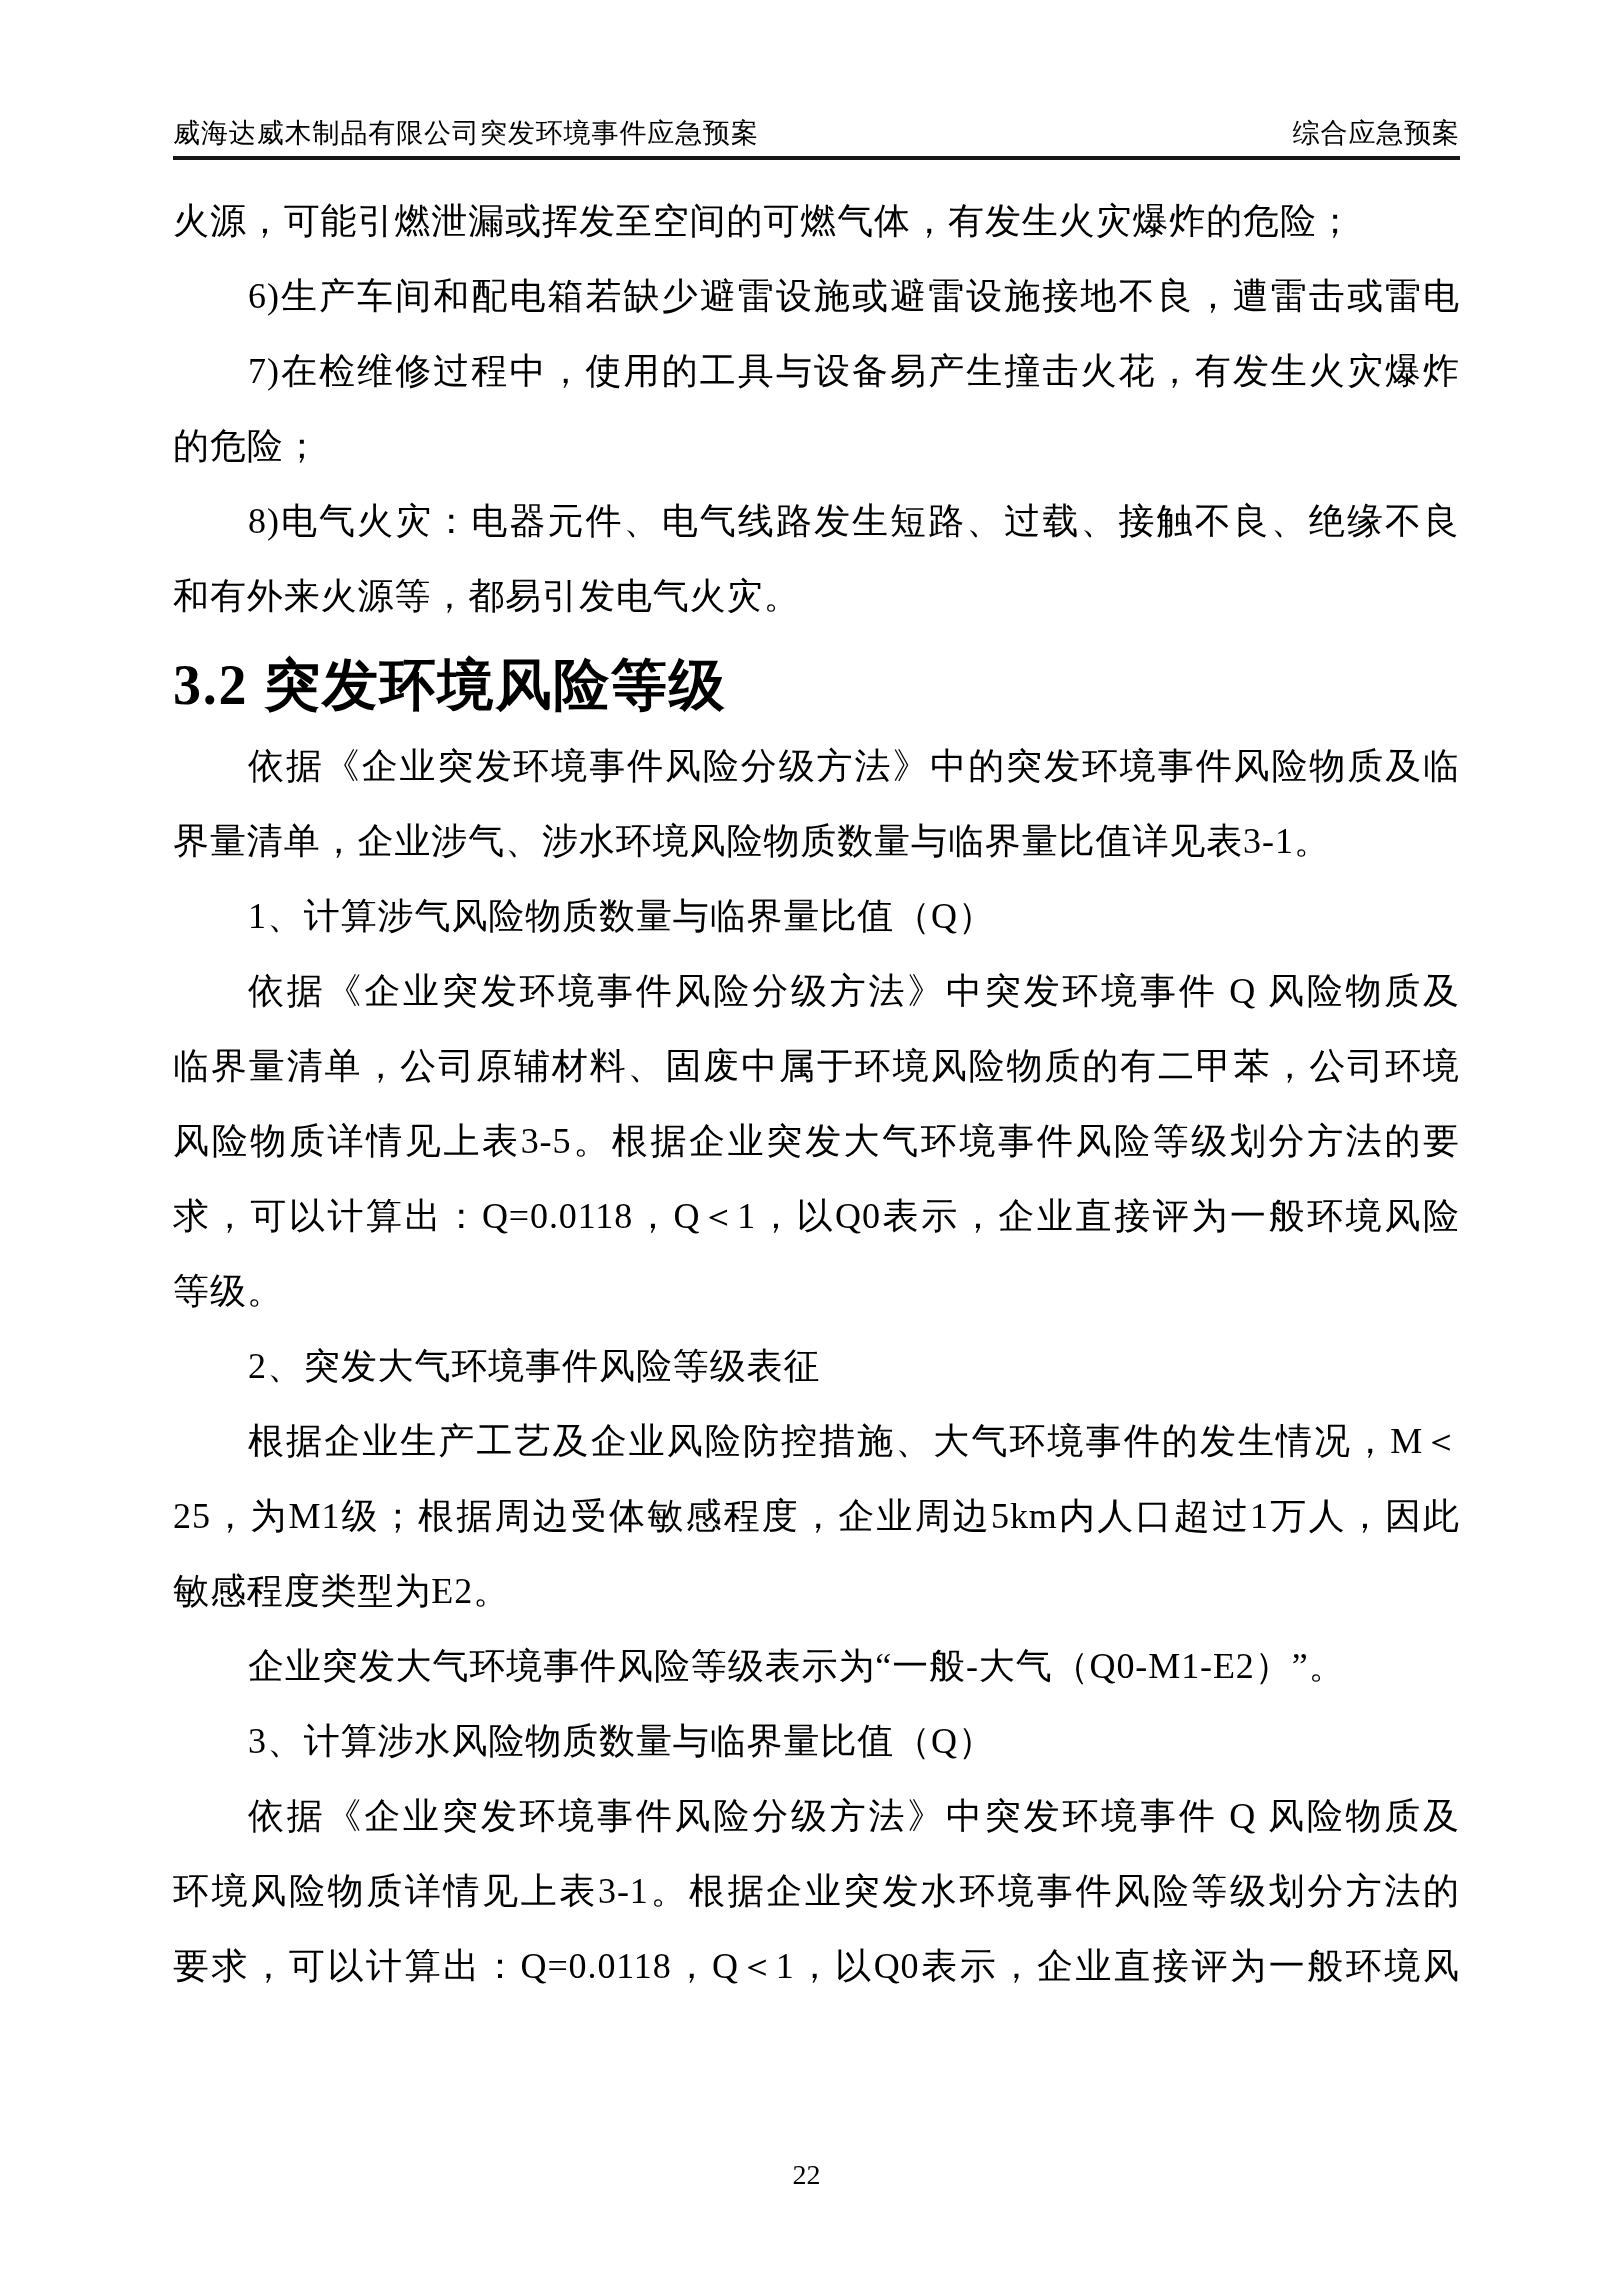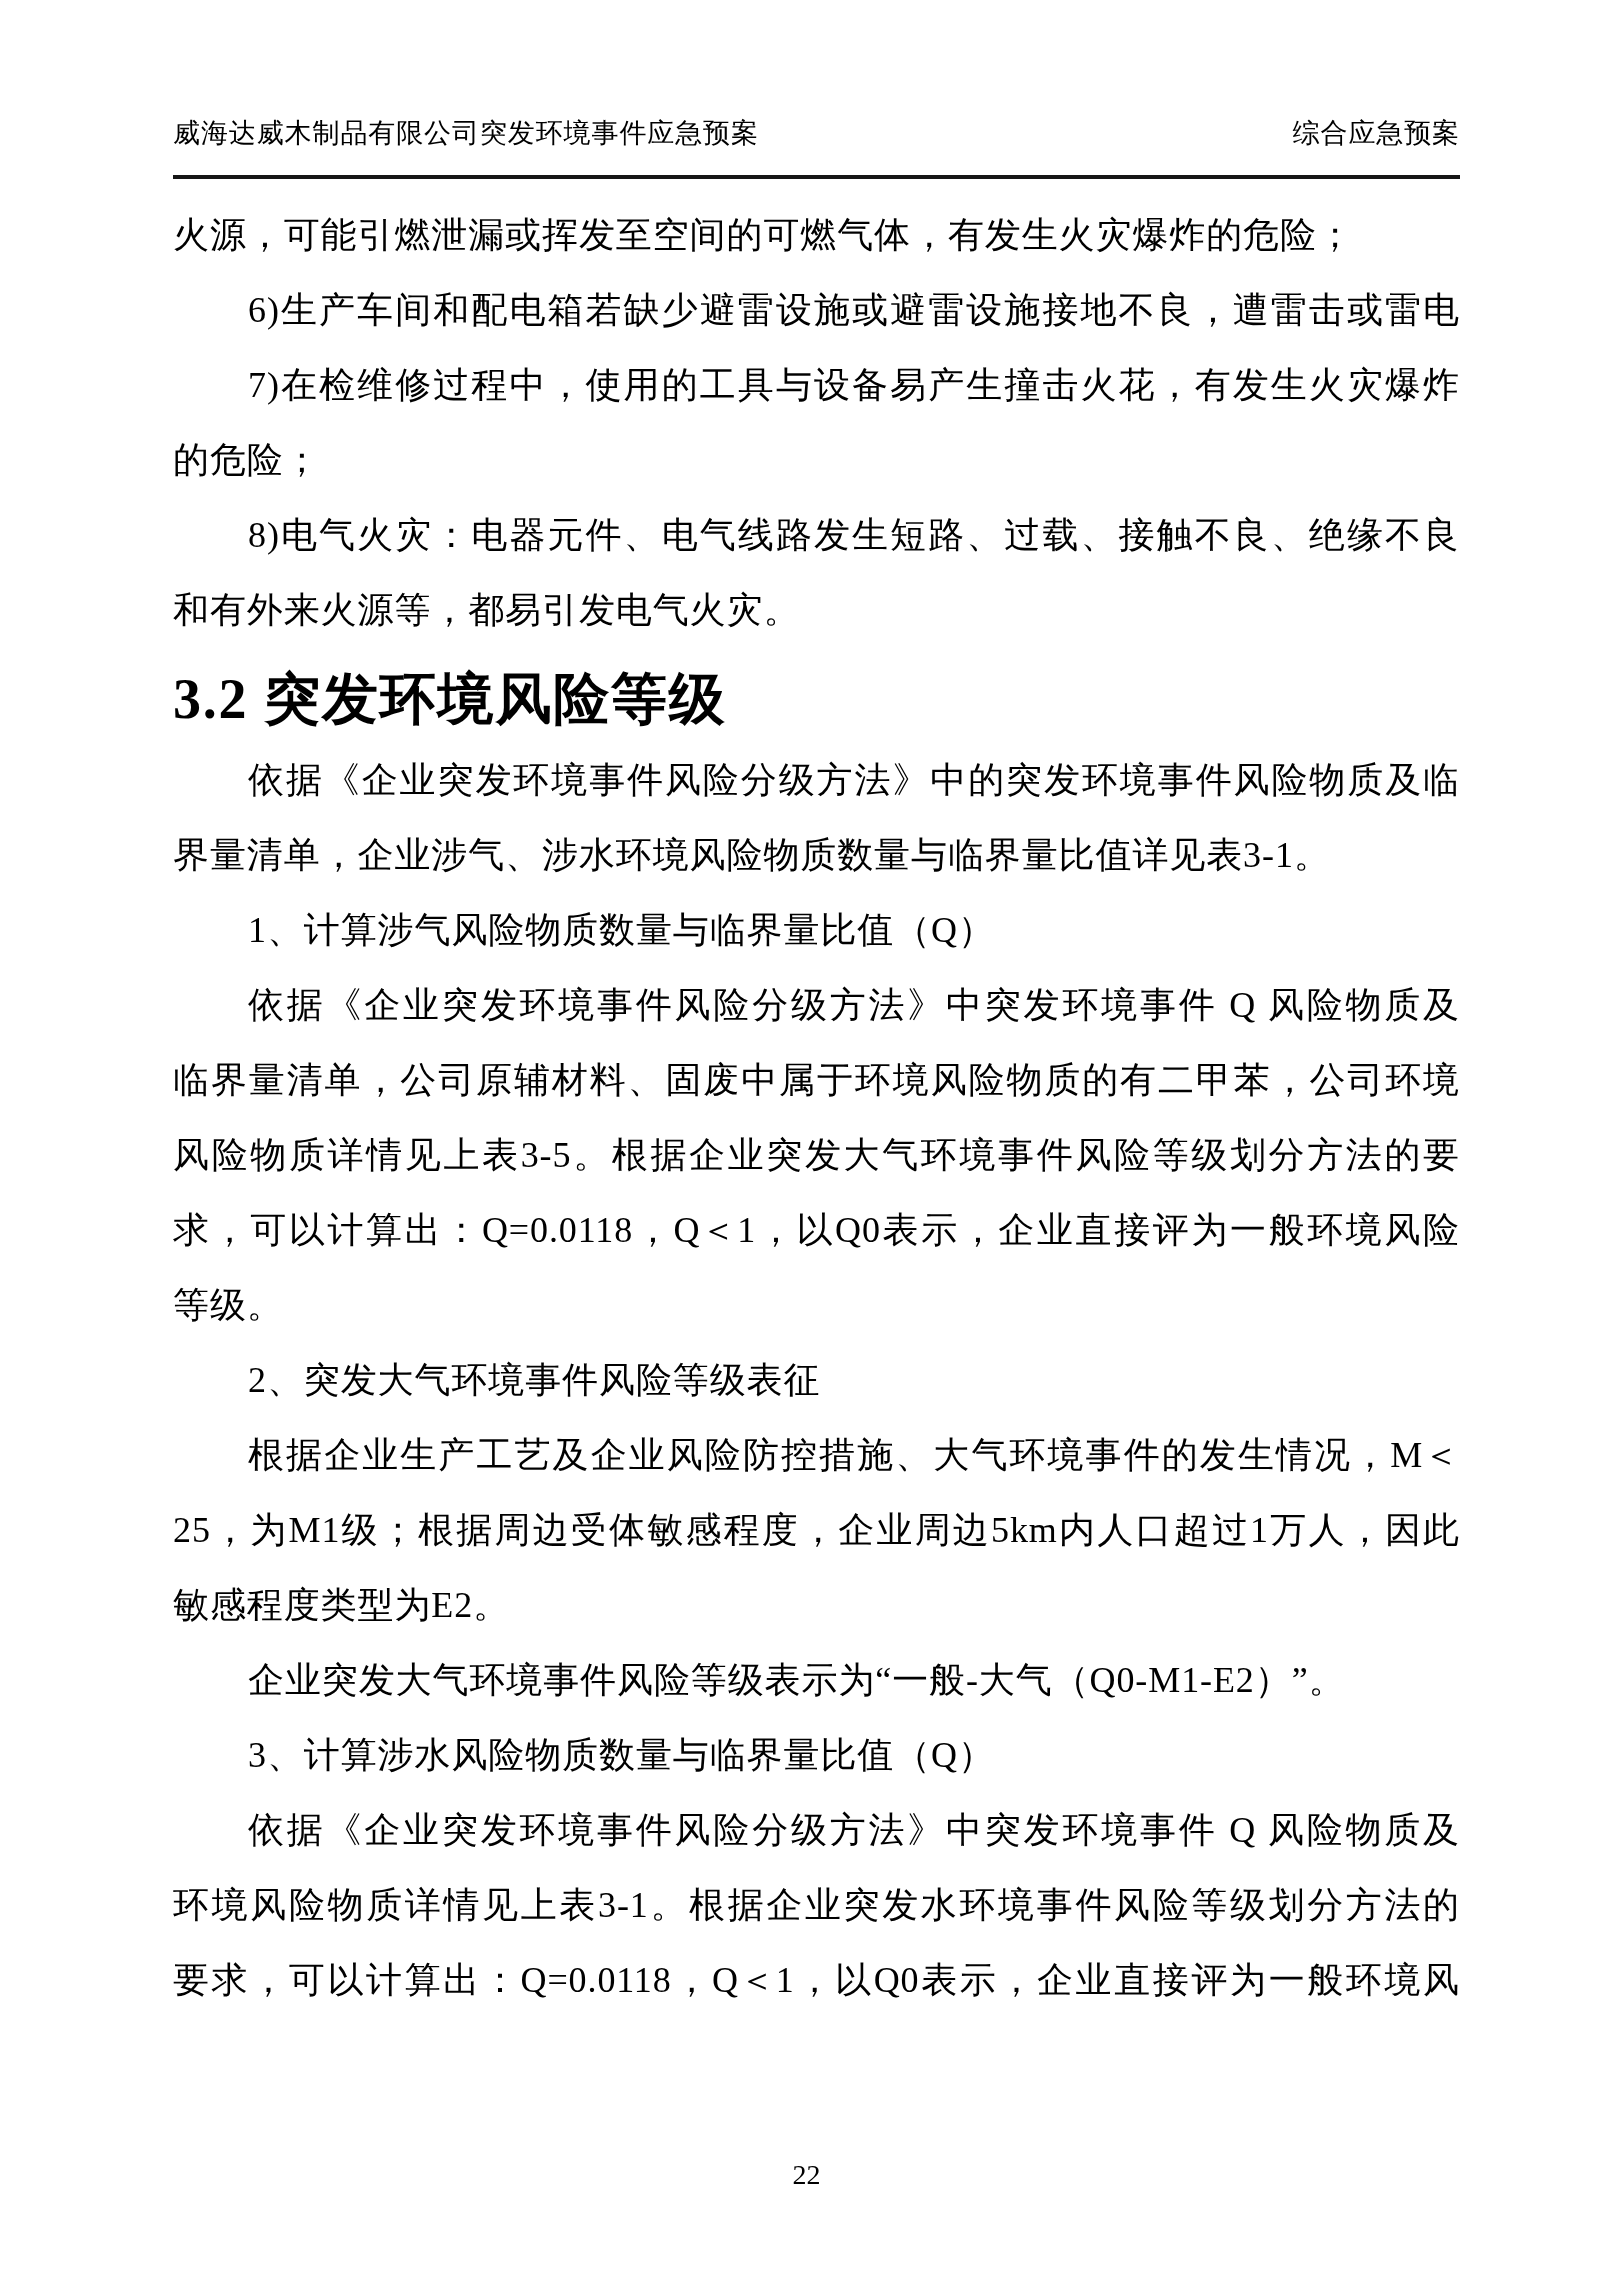--- a/index.html
+++ b/index.html
@@ -20,28 +20,28 @@
     position: absolute;
     left: 173px;
     right: 163px;
     top: 118px;
     display: flex;
     justify-content: space-between;
     align-items: flex-start;
     font-size: 27px;
     line-height: 31px;
     letter-spacing: 0.9px;
-    padding-bottom: 26px;
+    padding-bottom: 7px;
     border-bottom: 4.5px solid #161616;
   }
   .doc-body {
     position: absolute;
     left: 173px;
     right: 163px;
-    top: 198px;
+    top: 184px;
   }
   .line {
     height: 75px;
     line-height: 75px;
     font-size: 36px;
     letter-spacing: 0.9px;
   }
   .line.fill {
     text-align: justify;
     text-align-last: justify;

